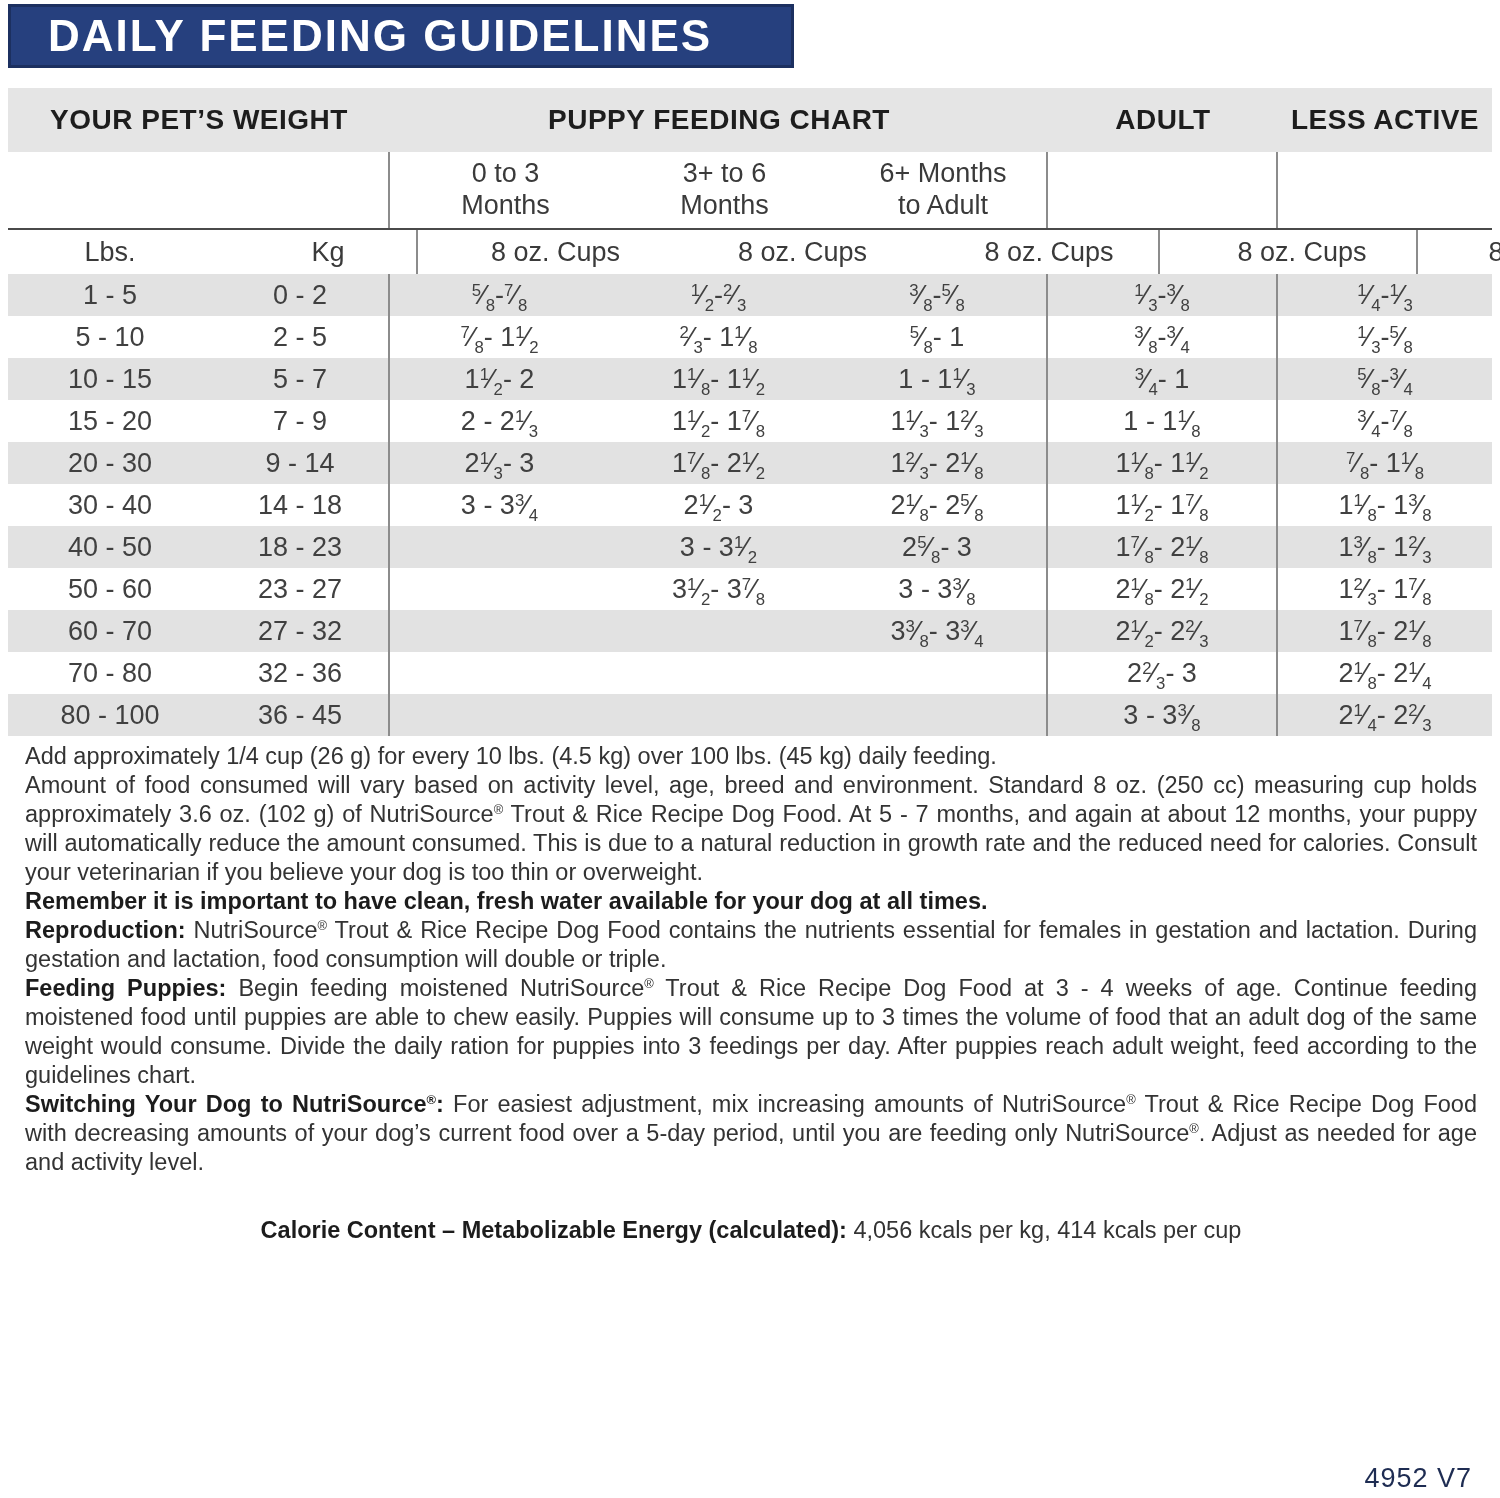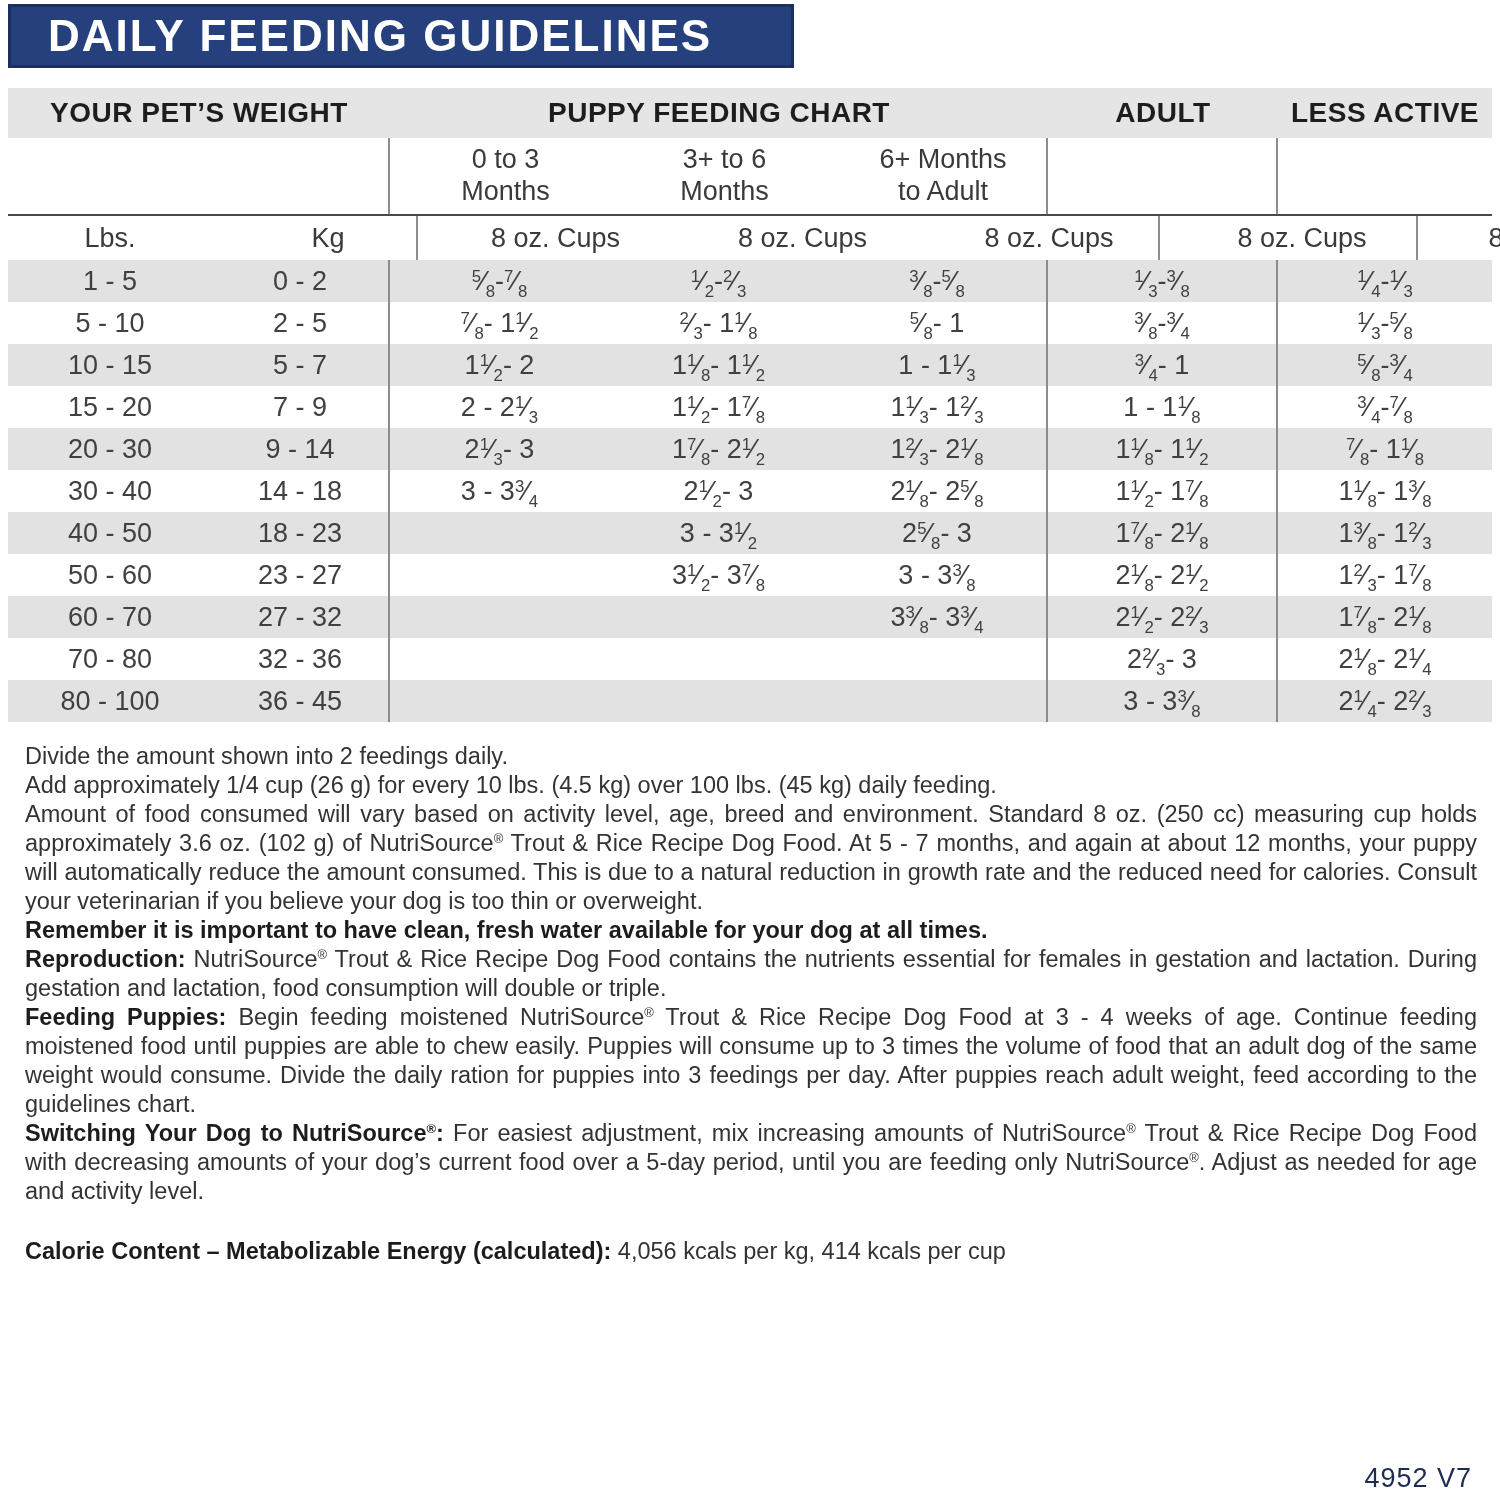--- a/index.html
+++ b/index.html
@@ -18,21 +18,21 @@
   }
   .banner span{
     color:var(--banner_text,#ffffff);
     font-size:44px;font-weight:bold;letter-spacing:2px;white-space:nowrap;
   }
 
   
   .table{position:absolute;left:8px;top:88px;width:1484px;}
   .grid-row{display:grid;grid-template-columns:204px 178px 219px 219px 220px 230px 214px;}
   .band{
-    background:var(--header_band_bg,#e5e5e5);height:50px;
+    background:var(--header_band_bg,#e5e5e5);height:64px;
     font-weight:bold;font-size:28px;letter-spacing:.5px;color:#1d1d1d;
     align-items:center;
   }
   .band .gcell{text-align:center;align-self:center;}
   .gc-weight{grid-column:1/3;}
   .gc-puppy{grid-column:3/6;}
   .gc-adult{grid-column:6/7;}
   .gc-less{grid-column:7/8;}
 
   .cell{display:flex;align-items:center;justify-content:center;box-sizing:border-box;}
@@ -56,21 +56,21 @@
   
   .text-block{
     position:absolute;left:25px;top:742px;width:1452px;
     font-size:23.5px;line-height:29px;color:#333333;
   }
   .text-block p{margin:0;}
   p.jst{text-align:justify;}
   p.bold{font-weight:bold;color:#1c1c1c;}
   .section{margin-top:31px;}
   b.h{font-weight:bold;color:#1c1c1c;}
-  .cal{margin-top:31px;}
+  .cal{margin-top:39px;text-align:center;}
 
   .footer{
     position:absolute;right:28px;bottom:4px;
     font-size:27px;color:var(--footer_text,#1e2c52);letter-spacing:1px;
   }
 </style>
 </head>
 <body style="--banner_bg: #26407e; --banner_border: #1c3060; --banner_text: #ffffff; --header_band_bg: #e5e5e5; --row_stripe_bg: #e2e2e2; --grid_line: #8c8c8c; --heavy_line: #4a4a4a; --table_text: #404040; --footer_text: #1e2c52;">
 
 <div class="banner">
@@ -203,21 +203,20 @@
         <div class="cell"></div>
         <div class="cell b2"></div>
         <div class="cell b2">3 - 3 <span class="fr"><sup>3</sup><span class="sl">⁄</span><sub>8</sub></span></div>
         <div class="cell">2 <span class="fr"><sup>1</sup><span class="sl">⁄</span><sub>4</sub></span> - 2 <span class="fr"><sup>2</sup><span class="sl">⁄</span><sub>3</sub></span></div>
       </div>
     </div>
 </div>
 
 <div class="text-block">
   <div id="notes">
-      <p class="jst">Divide the amount shown into 2 feedings daily.</p>
       <p class="jst">Add approximately 1/4 cup (26 g) for every 10 lbs. (4.5 kg) over 100 lbs. (45 kg) daily feeding.</p>
       <p class="jst">Amount of food consumed will vary based on activity level, age, breed and environment. Standard 8 oz. (250 cc) measuring cup holds approximately 3.6 oz. (102 g) of NutriSource<sup class="reg">®</sup> Trout &amp; Rice Recipe Dog Food. At 5 - 7 months, and again at about 12 months, your puppy will automatically reduce the amount consumed. This is due to a natural reduction in growth rate and the reduced need for calories. Consult your veterinarian if you believe your dog is too thin or overweight.</p>
       <p class="jst bold">Remember it is important to have clean, fresh water available for your dog at all times.</p>
     </div>
   <div id="sections">
       <p class="jst section"><b class="h">Reproduction:</b> NutriSource<sup class="reg">®</sup> Trout &amp; Rice Recipe Dog Food contains the nutrients essential for females in gestation and lactation. During gestation and lactation, food consumption will double or triple.</p>
       <p class="jst section"><b class="h">Feeding Puppies:</b> Begin feeding moistened NutriSource<sup class="reg">®</sup> Trout &amp; Rice Recipe Dog Food at 3 - 4 weeks of age. Continue feeding moistened food until puppies are able to chew easily. Puppies will consume up to 3 times the volume of food that an adult dog of the same weight would consume. Divide the daily ration for puppies into 3 feedings per day. After puppies reach adult weight, feed according to the guidelines chart.</p>
       <p class="jst section"><b class="h">Switching Your Dog to NutriSource<sup class="reg">®</sup>:</b> For easiest adjustment, mix increasing amounts of NutriSource<sup class="reg">®</sup> Trout &amp; Rice Recipe Dog Food with decreasing amounts of your dog’s current food over a 5-day period, until you are feeding only NutriSource<sup class="reg">®</sup>. Adjust as needed for age and activity level.</p>
     </div>
   <div id="cal" class="cal">

